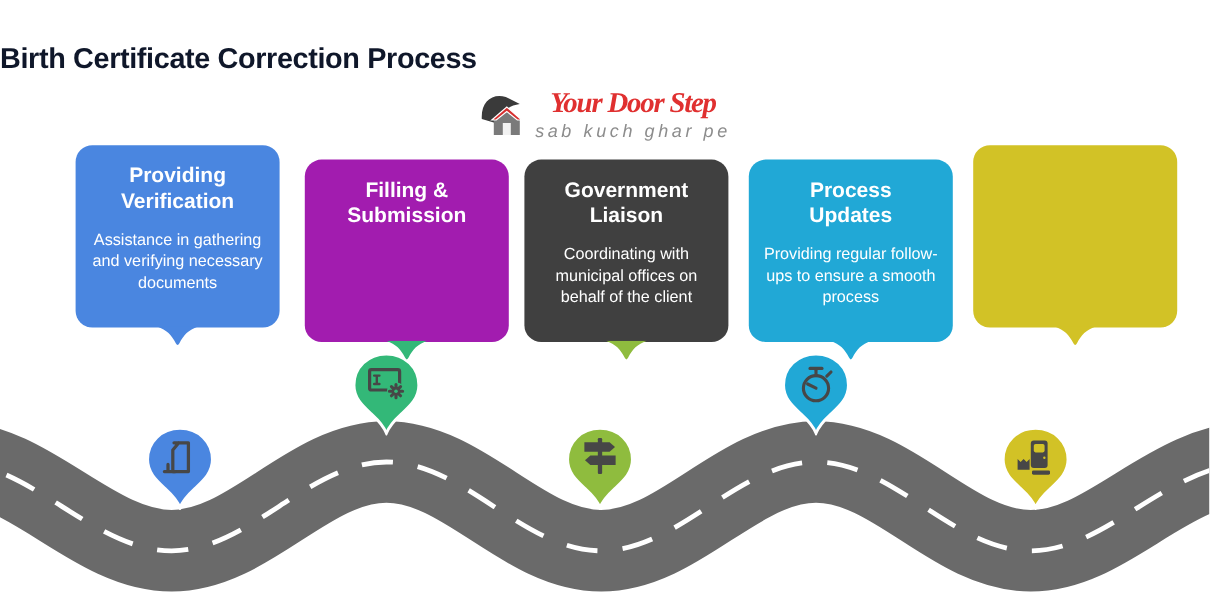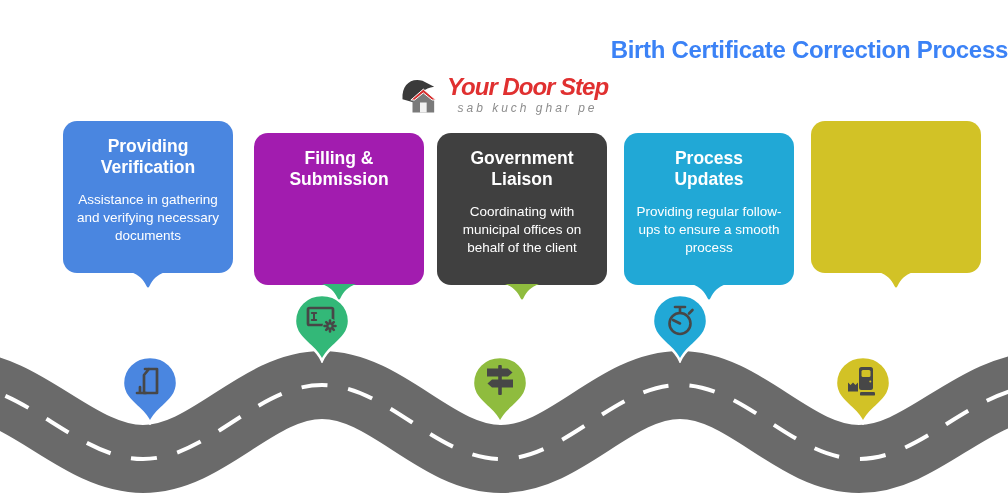--- a/index.html
+++ b/index.html
@@ -2,34 +2,34 @@
 <html><head>
 <meta charset="utf-8">
 <style>
   html,body{margin:0;padding:0;background:#ffffff;}
   #stage{
     position:relative;width:1008px;height:504px;overflow:hidden;background:#ffffff;
     font-family:"Liberation Sans",sans-serif;
   }
   
   .main-title{
-    position:absolute;top:36px;left:0;width:100%;text-align:right;
-    font-size:24px;font-weight:700;color:#3b82f6;letter-spacing:-0.3px;
+    position:absolute;top:36px;left:0;width:100%;text-align:left;
+    font-size:24px;font-weight:700;color:#0f172a;letter-spacing:-0.3px;
   }
   .logo{
     position:absolute;top:74px;left:0;width:100%;
     display:flex;justify-content:center;align-items:flex-start;gap:7px;
   }
   .logo-text{display:flex;flex-direction:column;align-items:center;}
   .brand-name{
-    font-family:Liberation Sans, sans-serif;font-style:italic;font-weight:700;
+    font-family:Liberation Serif, serif;font-style:italic;font-weight:700;
     font-size:24px;line-height:1.05;color:#e03030;letter-spacing:-1px;
   }
   .brand-tagline{
-    font-style:italic;font-size:12px;color:#8d8d8d;letter-spacing:3px;margin-top:2px;
+    font-style:italic;font-size:15px;color:#8d8d8d;letter-spacing:3px;margin-top:2px;
   }
   
   .card{
     position:absolute;width:170px;height:152px;border-radius:14px;
     color:#ffffff;text-align:center;box-sizing:border-box;padding:15px 11px 0 11px;
     z-index:3;
   }
   .card-title{
     font-weight:700;font-size:17.5px;line-height:1.22;max-width:128px;margin:0 auto 12px auto;
   }

